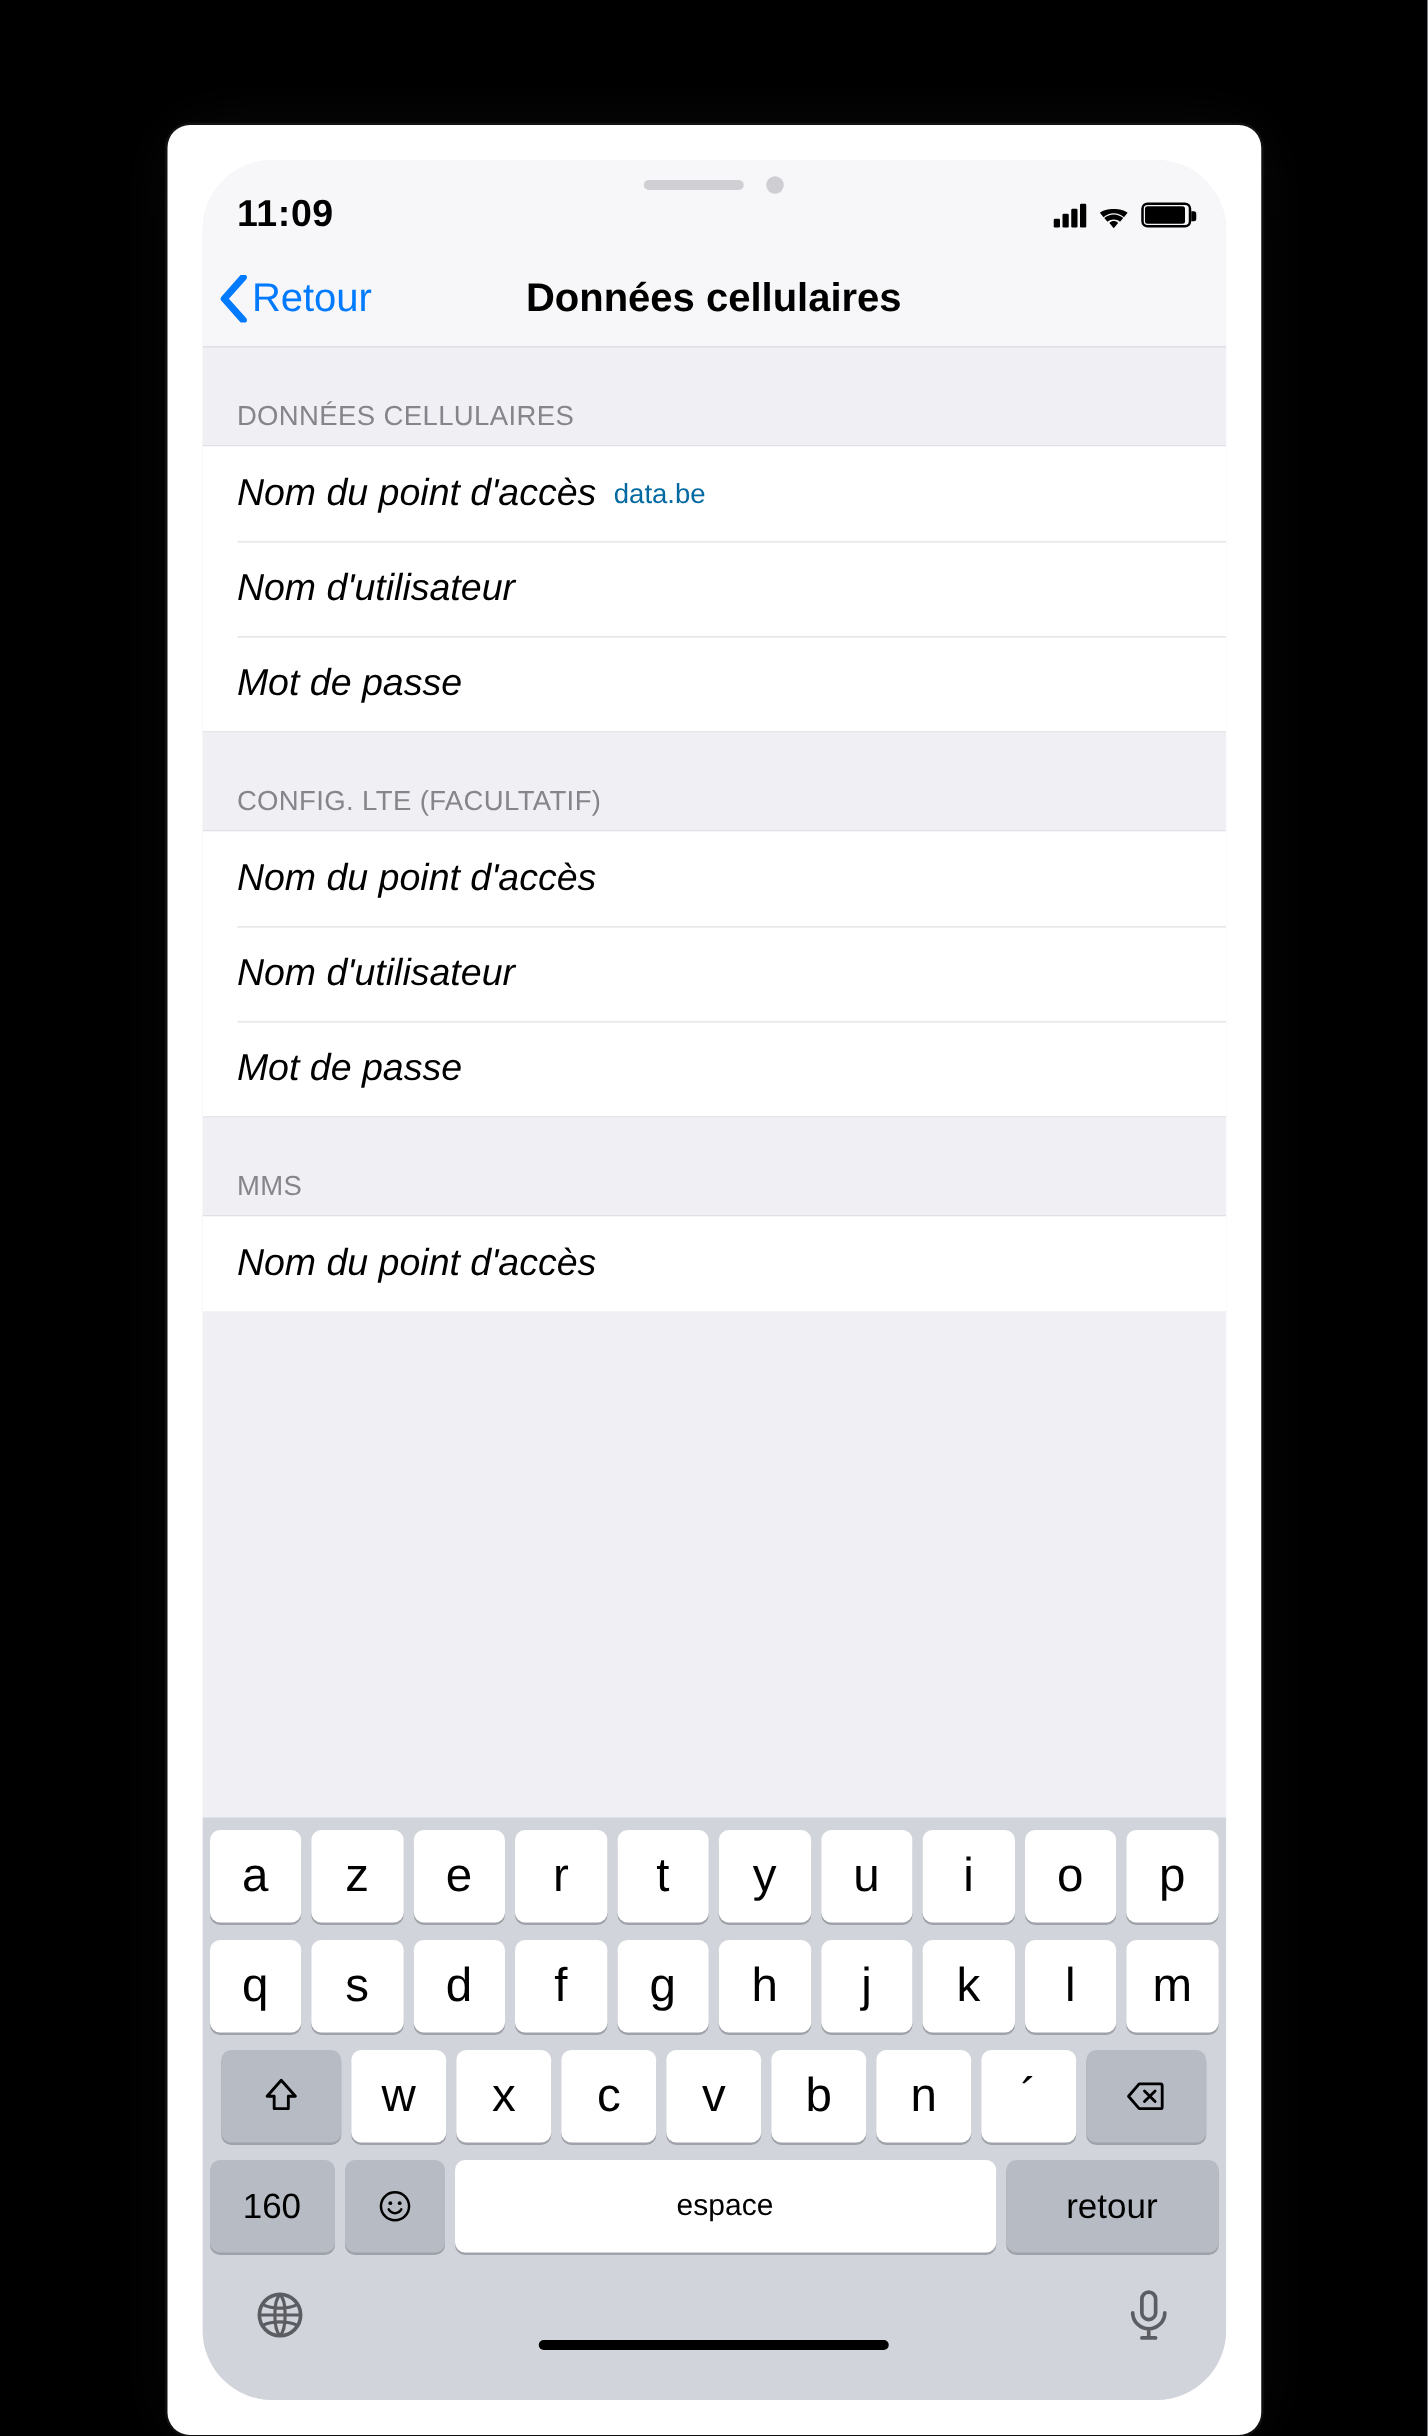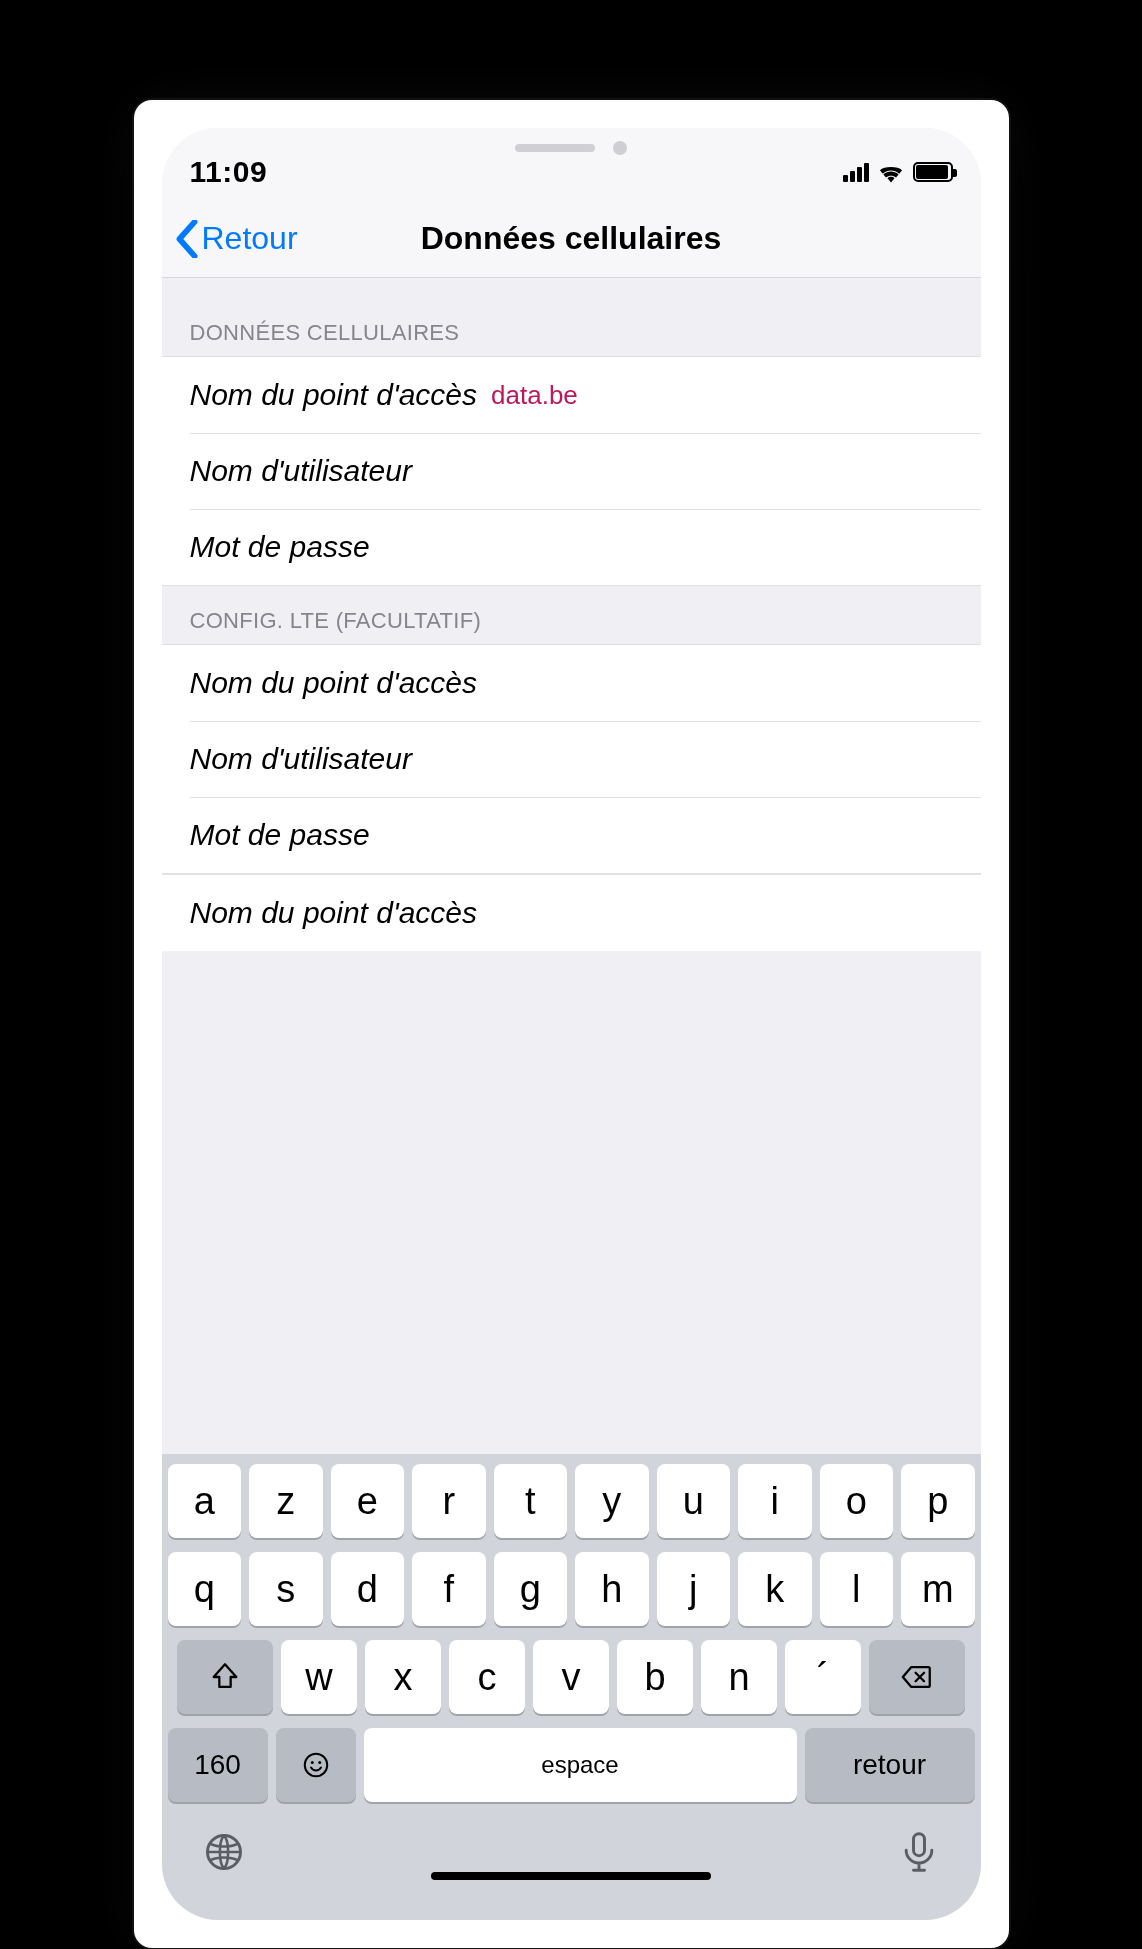--- a/index.html
+++ b/index.html
@@ -119,38 +119,38 @@
       flex: 1 1 auto;
       overflow: hidden;
       background: #efeff4;
     }
     .sect-header {
       padding: 42px 28px 10px;
       font-size: 22px;
       color: #85858b;
       letter-spacing: 0.3px;
     }
-    .sect-header.tight { padding-top: 22px; }
+    .sect-header.tight { padding-top: 42px; }
     .list { background:#fff; }
     .row {
       display:flex;
       align-items:center;
       min-height: 76px;
       padding: 0 28px;
       position: relative;
     }
     .row + .row::before {
       content:"";
       position:absolute; left:28px; right:0; top:0;
       height:1px; background:#e0e0e5;
     }
     .list { border-top:1px solid #e0e0e5; border-bottom:1px solid #e0e0e5;}
     .row .label { font-size: 30px; color:#000;font-style:italic; }
     .row .value {
-      font-size: 26px; color:#be185d;
+      font-size: 22px; color:#0369a1;
       margin-left: 14px;
     }
     .row.cut .label { font-size: 30px; }
     .keyboard {
       background:#d1d4da;
       padding: 10px 6px 8px;
     }
     .krow { display:flex; gap:8px; justify-content:center; margin-bottom:14px;}
     .key {
       flex:1 1 0;
@@ -262,20 +262,21 @@
         <div class="row">
           <span class="label">Nom d'utilisateur</span>
           <span class="value"></span>
         </div>
         <div class="row">
           <span class="label">Mot de passe</span>
           <span class="value"></span>
         </div>
       </div>
 
+      <div class="sect-header tight">MMS</div>
       <div class="list" style="border-bottom:none;">
         <div class="row">
           <span class="label">Nom du point d'accès</span>
           <span class="value"></span>
         </div>
       </div>
 
     </div>
 
     <div class="keyboard">

